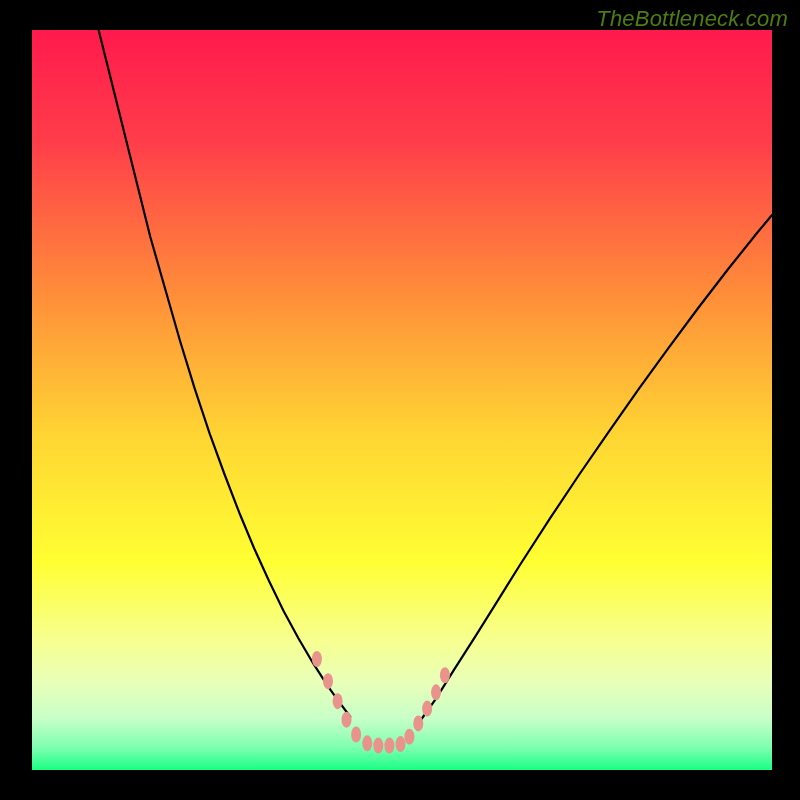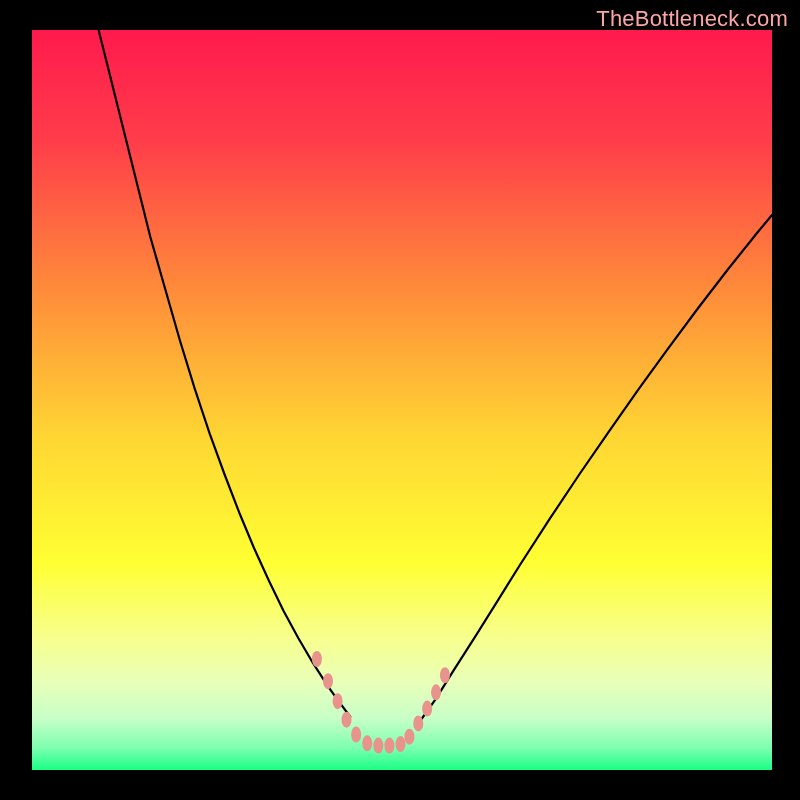--- a/index.html
+++ b/index.html
@@ -13,25 +13,26 @@
   }
   .container {
     position: relative;
     width: 800px;
     height: 800px;
   }
   .watermark {
     position: absolute;
     top: 6px;
     right: 12px;
-    color: #fca5a5;
+    color: #4d7c0f;
     font-size: 22px;
     font-weight: 500;
     z-index: 10;
     letter-spacing: 0.2px;
+    font-style: italic;
   }
   svg {
     display: block;
   }
 </style>
 </head>
 <body>
 
 <div class="container">
   <div class="watermark">TheBottleneck.com</div>

